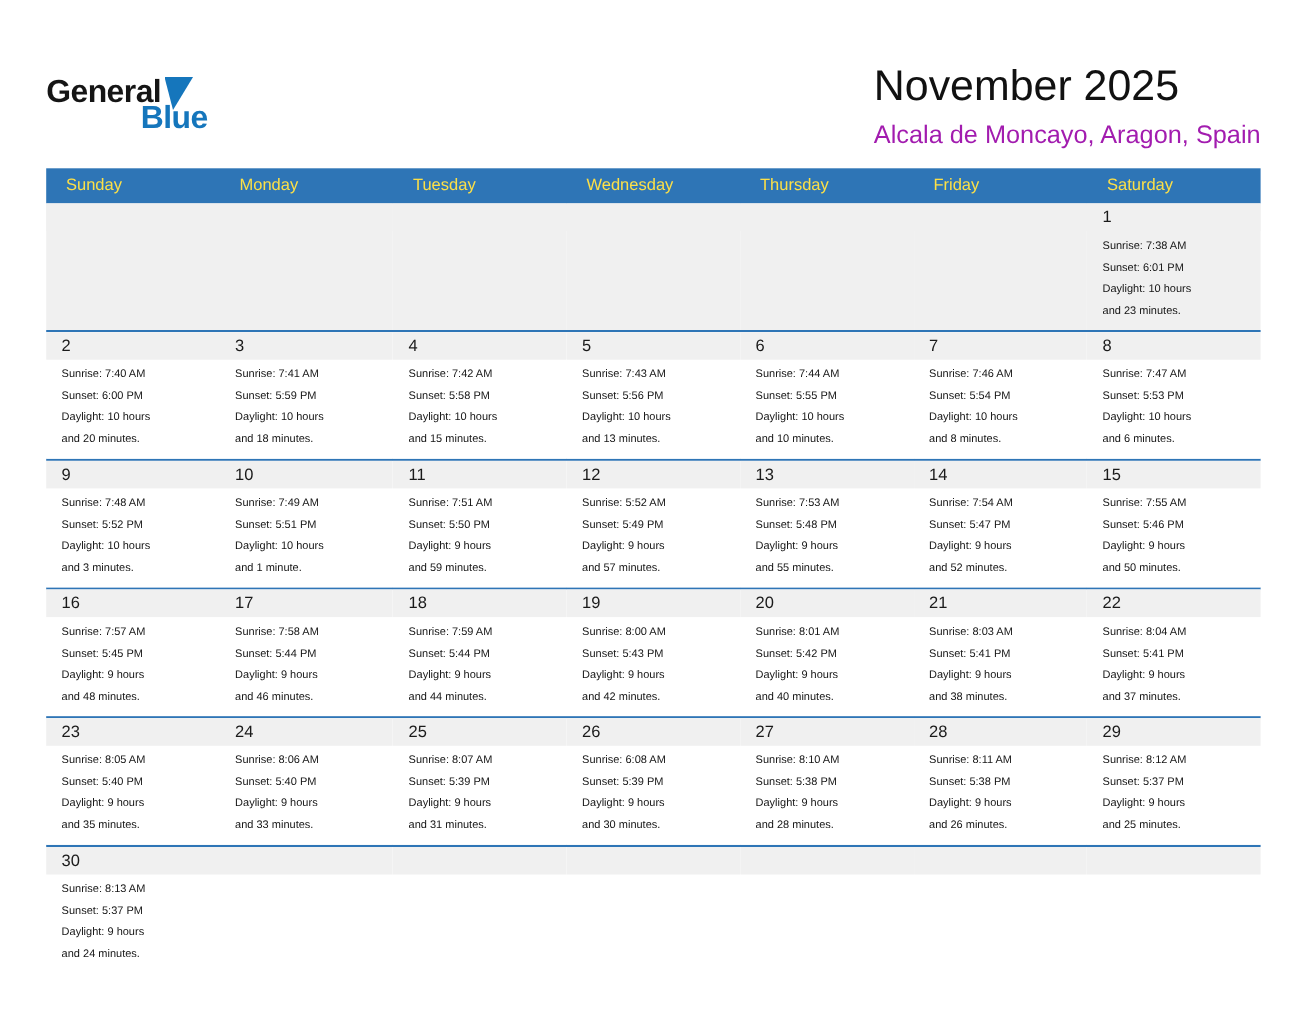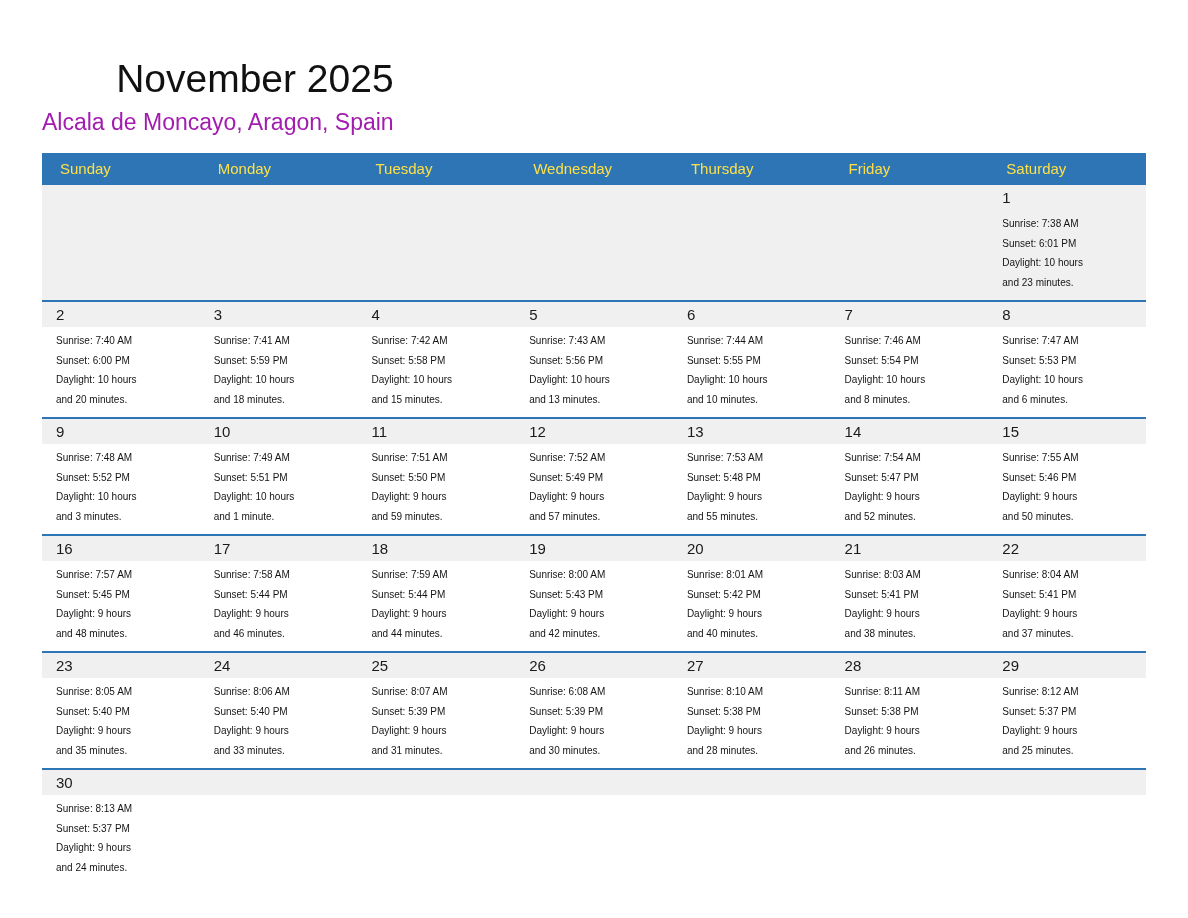--- a/index.html
+++ b/index.html
@@ -29,21 +29,21 @@
     display: inline-block;
     width: 26px; height: 30px;
     margin-left: 3px; margin-top: 2px;
     background: var(--logo-blue, #1576BC);
     clip-path: polygon(0 0, 100% 0, 30% 100%);
   }
   .logo-blue {
     font-size: 29px; font-weight: bold; color: var(--logo-blue, #1576BC);
     margin-left: 86px; margin-top: -10px; letter-spacing: -0.5px;
   }
-  .titles { text-align: right; }
+  .titles { }
   .titles h1 { font-size: 39px; font-weight: 500; color: #111; line-height: 46px; }
   .titles h2 { font-size: 23px; font-weight: 500; color: #a21caf; margin-top: 6px; line-height: 28px; }
 
   
   .cal { margin-top: 17px; }
   .cal-head { display: flex; background: var(--blue, #2E75B6); }
   .cal-head .wd {
     flex: 1 1 0; color: #fde047; font-size: 15px; font-weight: 400;
     padding: 7px 4px 8px 18px;
   }
@@ -61,20 +61,27 @@
     font-size: 10px; line-height: 19.5px; color: #141414;
   }
   .week.first .cell, .week.first .cell .num { background: var(--gray, #F0F0F0); }
 </style>
 </head>
 <body>
 
 <div class="page">
 
   <header class="top">
+    <div class="logo">
+      <div class="logo-row">
+        <span class="logo-general">General</span>
+        <span class="logo-tri"></span>
+      </div>
+      <div class="logo-blue">Blue</div>
+    </div>
     <div class="titles">
       <h1>November 2025</h1>
       <h2>Alcala de Moncayo, Aragon, Spain</h2>
     </div>
   </header>
 
   <div class="cal">
     <div class="cal-head">
         <div class="wd">Sunday</div>
         <div class="wd">Monday</div>
@@ -203,21 +210,21 @@
             <div class="body">
               <div>Sunrise: 7:51 AM</div>
               <div>Sunset: 5:50 PM</div>
               <div>Daylight: 9 hours</div>
               <div>and 59 minutes.</div>
             </div>
           </div>
           <div class="cell">
             <div class="num">12</div>
             <div class="body">
-              <div>Sunrise: 7:52 AM</div>
+              <div>Sunrise: 5:52 AM</div>
               <div>Sunset: 5:49 PM</div>
               <div>Daylight: 9 hours</div>
               <div>and 57 minutes.</div>
             </div>
           </div>
           <div class="cell">
             <div class="num">13</div>
             <div class="body">
               <div>Sunrise: 7:53 AM</div>
               <div>Sunset: 5:48 PM</div>

